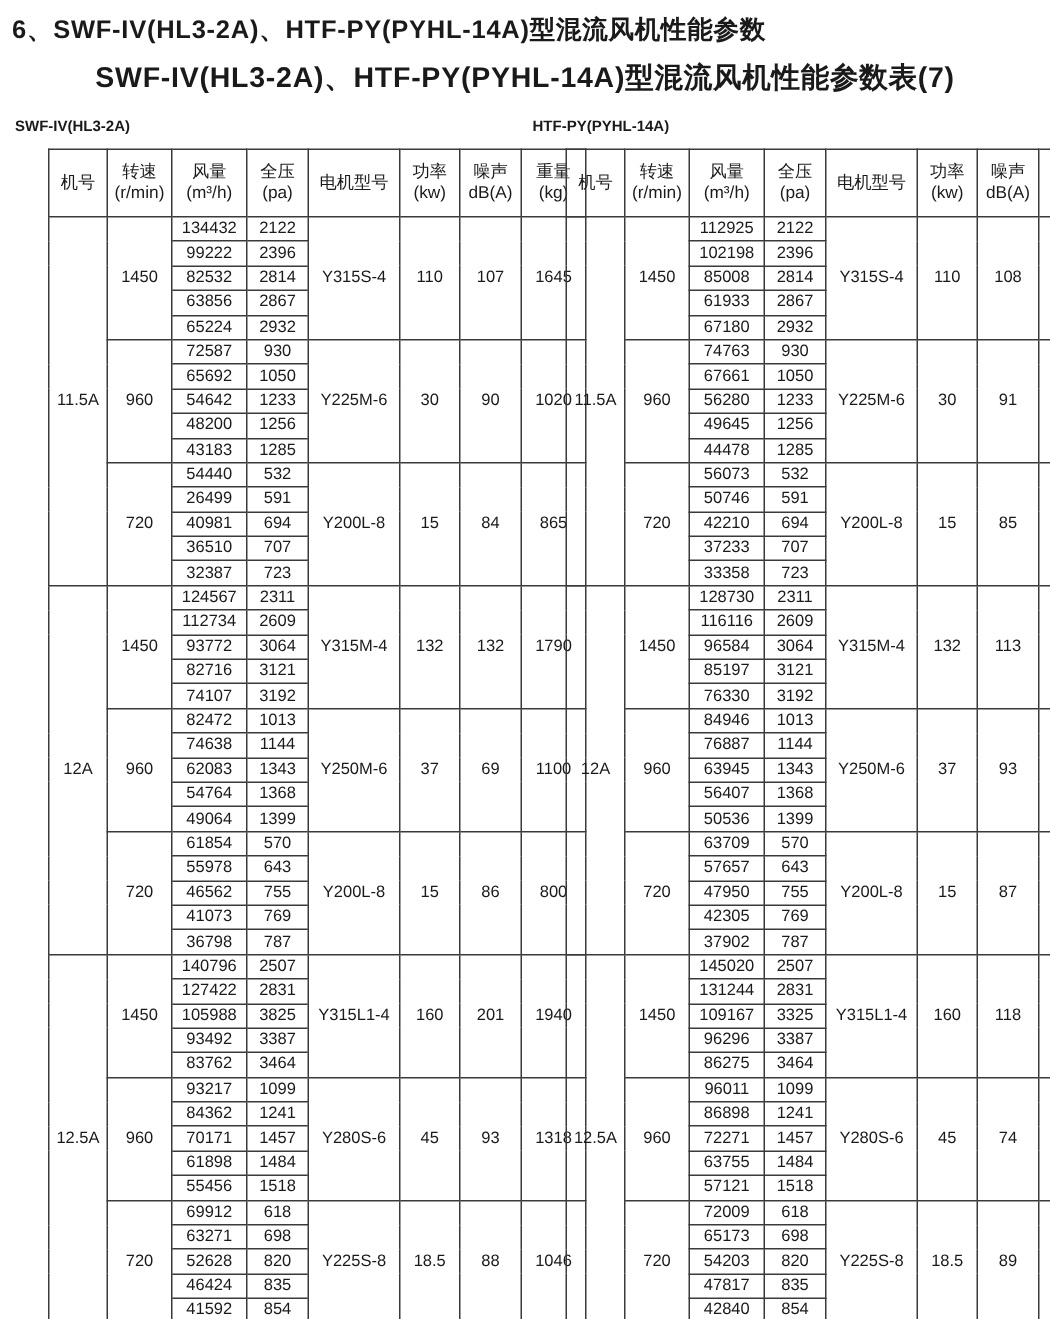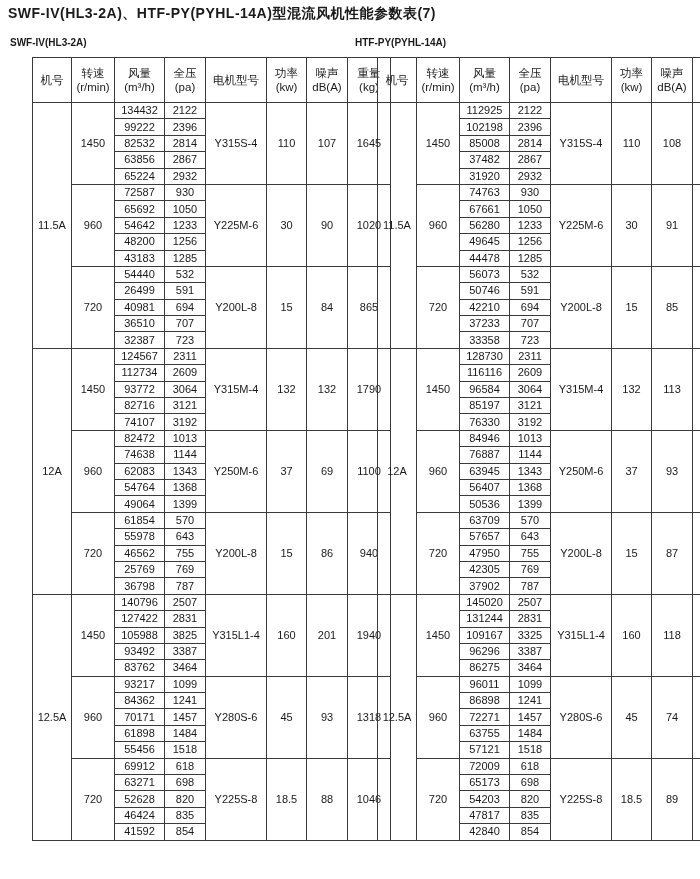--- a/index.html
+++ b/index.html
@@ -1,19 +1,19 @@
 <!DOCTYPE html>
 <html><head>
 <meta charset="utf-8">
 <style>
   html,body{margin:0;padding:0;background:#ffffff;}
   body{width:700px;color:#1a1a1a;font-family:"Liberation Sans","DejaVu Sans",sans-serif;}
   .page{padding:5px 8px 2px 8px;}
   .page-title{font-size:17px;font-weight:bold;margin:3px 0 8px 0;letter-spacing:0.5px;}
-  .page-subtitle{font-size:14px;font-weight:bold;margin:0 0 12px 0;letter-spacing:0.5px;}
+  .page-subtitle{font-size:19px;font-weight:bold;text-align:center;margin:0 0 12px 0;letter-spacing:0.5px;}
   .labels-row{display:flex;gap:6px;}
   .labels-row .table-label{flex:1;font-size:10px;font-weight:bold;margin:2px 0 9px 2px;}
   .tables-row{display:flex;gap:6px;align-items:flex-start;}
   .table-block{flex:1;min-width:0;margin-left:24px;}
   table.perf-table{border-collapse:collapse;width:100%;table-layout:fixed;}
   .perf-table th,.perf-table td{
     border:1px solid #3a3a3a;
     text-align:center;
     vertical-align:middle;
     padding:0 1px;
@@ -30,20 +30,21 @@
   .col-motor{width:58px;}
   .col-power{width:37px;}
   .col-noise{width:38px;}
   .col-weight{width:40px;}
   .machine-cell,.speed-cell,.motor-cell,.power-cell,.noise-cell,.weight-cell{font-size:11.5px;}
 </style>
 </head>
 <body>
 
 <div class="page">
+  <div class="page-title">6、SWF-IV(HL3-2A)、HTF-PY(PYHL-14A)型混流风机性能参数</div>
   <div class="page-subtitle">SWF-IV(HL3-2A)、HTF-PY(PYHL-14A)型混流风机性能参数表(7)</div>
 
   <div class="labels-row">
     <div class="table-label">SWF-IV(HL3-2A)</div>
     <div class="table-label">HTF-PY(PYHL-14A)</div>
   </div>
 
   <div class="tables-row">
     <div class="table-block">
       <div class="table-container">
@@ -188,32 +189,32 @@
                 <td class="airflow-cell">49064</td>
                 <td class="pressure-cell">1399</td>
               </tr>
               <tr>
                 <td rowspan="5" class="speed-cell">720</td>
                 <td class="airflow-cell">61854</td>
                 <td class="pressure-cell">570</td>
                 <td rowspan="5" class="motor-cell">Y200L-8</td>
                 <td rowspan="5" class="power-cell">15</td>
                 <td rowspan="5" class="noise-cell">86</td>
-                <td rowspan="5" class="weight-cell">940</td>
+                <td rowspan="5" class="weight-cell">800</td>
               </tr>
               <tr>
                 <td class="airflow-cell">55978</td>
                 <td class="pressure-cell">643</td>
               </tr>
               <tr>
                 <td class="airflow-cell">46562</td>
                 <td class="pressure-cell">755</td>
               </tr>
               <tr>
-                <td class="airflow-cell">25769</td>
+                <td class="airflow-cell">41073</td>
                 <td class="pressure-cell">769</td>
               </tr>
               <tr>
                 <td class="airflow-cell">36798</td>
                 <td class="pressure-cell">787</td>
               </tr>
               <tr>
                 <td rowspan="15" class="machine-cell">12.5A</td>
                 <td rowspan="5" class="speed-cell">1450</td>
                 <td class="airflow-cell">140796</td>
@@ -321,25 +322,25 @@
               </tr>
               <tr>
                 <td class="airflow-cell">102198</td>
                 <td class="pressure-cell">2396</td>
               </tr>
               <tr>
                 <td class="airflow-cell">85008</td>
                 <td class="pressure-cell">2814</td>
               </tr>
               <tr>
-                <td class="airflow-cell">37482</td>
+                <td class="airflow-cell">61933</td>
                 <td class="pressure-cell">2867</td>
               </tr>
               <tr>
-                <td class="airflow-cell">31920</td>
+                <td class="airflow-cell">67180</td>
                 <td class="pressure-cell">2932</td>
               </tr>
               <tr>
                 <td rowspan="5" class="speed-cell">960</td>
                 <td class="airflow-cell">74763</td>
                 <td class="pressure-cell">930</td>
                 <td rowspan="5" class="motor-cell">Y225M-6</td>
                 <td rowspan="5" class="power-cell">30</td>
                 <td rowspan="5" class="noise-cell">91</td>
                 <td rowspan="5" class="weight-cell">1040</td>

